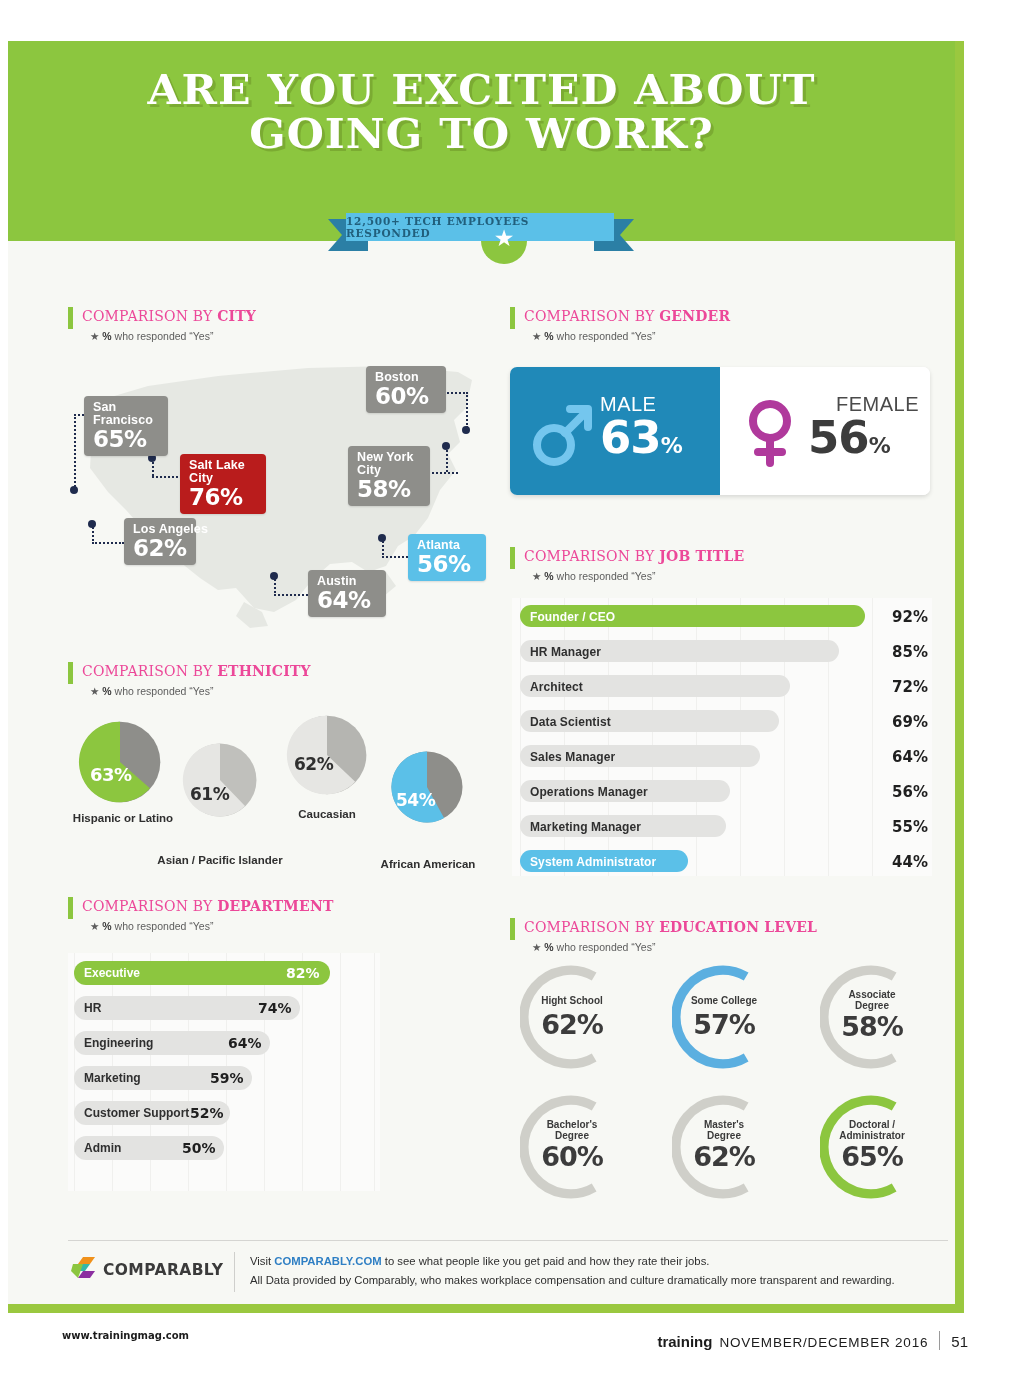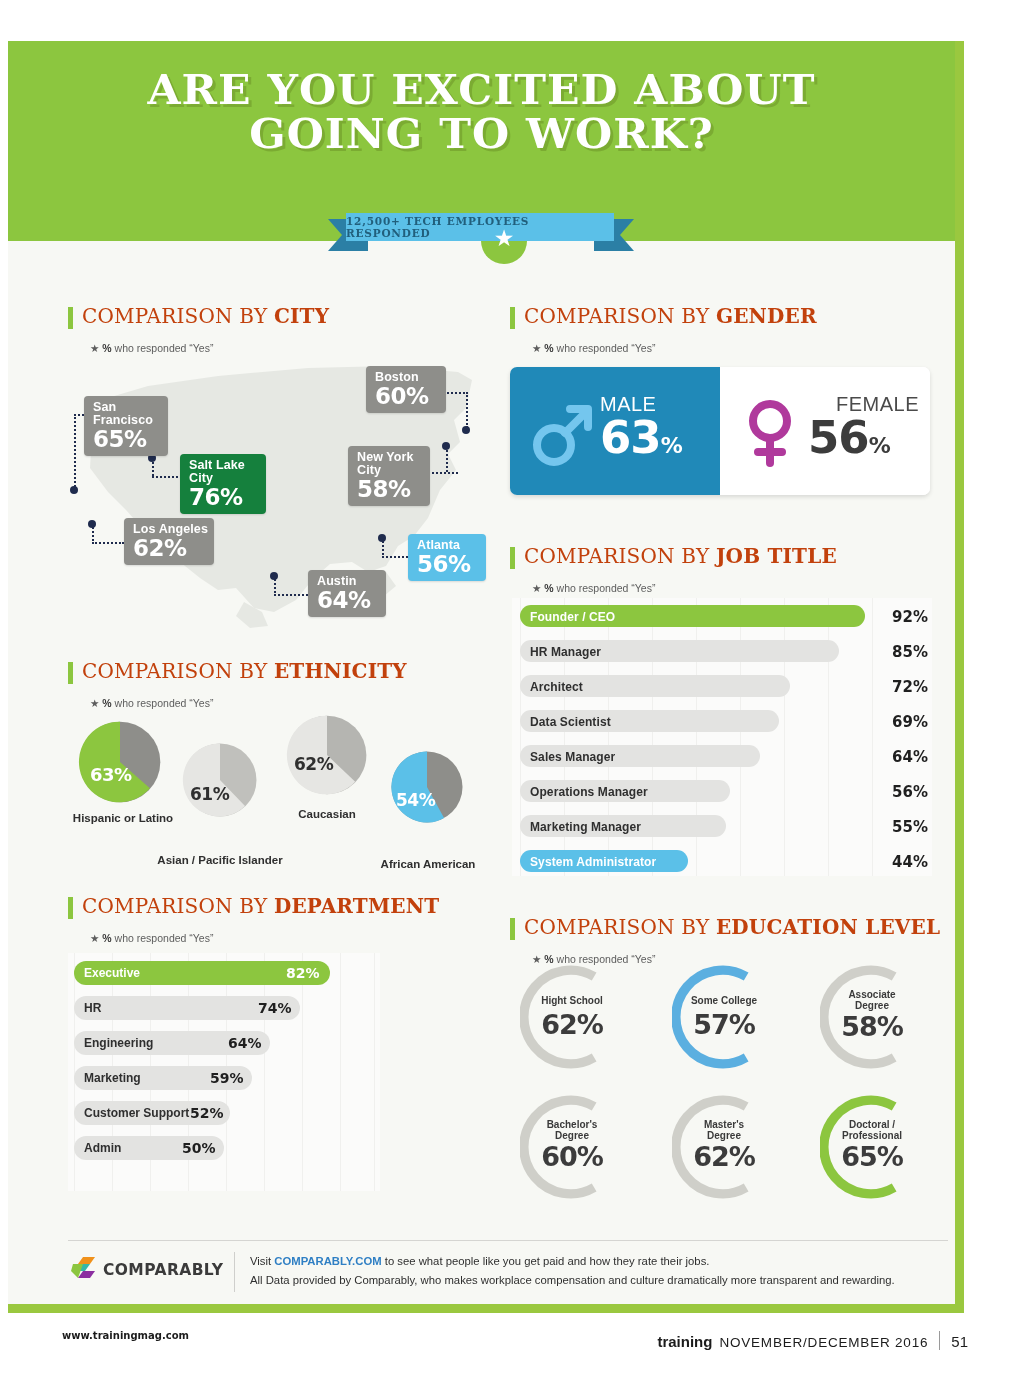--- a/index.html
+++ b/index.html
@@ -130,31 +130,31 @@
   .sec-head { position: absolute; }
   .sec-bar {
     position: absolute;
     left: 0; top: 2px;
     width: 5px; height: 22px;
     background: #8cc63f;
   }
   .sec-title {
     margin-left: 14px;
     font-family: "DejaVu Serif", serif;
-    font-size: 20px;
+    font-size: 14px;
     line-height: 22px;
-    color: #c2410c;
+    color: #ec4899;
     letter-spacing: 0.2px;
     white-space: nowrap;
   }
   .sec-title b { font-weight: bold; }
   .sec-title span.light { font-weight: normal; }
   .sec-sub {
     margin-left: 22px;
-    margin-top: 15px;
+    margin-top: 3px;
     font-size: 10.5px;
     color: #5d5d5d;
     white-space: nowrap;
   }
   .sec-sub b { color: #3a3a3a; }
 
   
   #map-area {
     position: absolute;
     left: 68px; top: 350px;
@@ -177,21 +177,21 @@
     white-space: nowrap;
   }
   .tag .cval {
     font-family: "DejaVu Sans", sans-serif;
     font-size: 23px;
     font-weight: bold;
     line-height: 25px;
     letter-spacing: -0.5px;
   }
   .tag.gray  { background: #8e8e8a; }
-  .tag.green { background: #15803d; }
+  .tag.green { background: #b91c1c; }
   .tag.blue  { background: #5bc0e8; }
 
   .pin {
     position: absolute;
     width: 8px; height: 8px;
     border-radius: 50%;
     background: #1f2b4d;
   }
   .dline {
     position: absolute;
@@ -532,21 +532,21 @@
       <div class="cname">Boston</div>
       <div class="cval">60%</div>
     </div>
 
     <div class="tag gray" style="left:280px; top:96px; width:82px;">
       <div class="cname">New York</div>
       <div class="cname">City</div>
       <div class="cval">58%</div>
     </div>
 
-    <div class="tag gray" style="left:56px; top:168px; width:90px;">
+    <div class="tag gray" style="left:56px; top:168px; width:72px;">
       <div class="cname">Los Angeles</div>
       <div class="cval">62%</div>
     </div>
 
     <div class="tag gray" style="left:240px; top:220px; width:78px;">
       <div class="cname">Austin</div>
       <div class="cval">64%</div>
     </div>
 
     <div class="tag blue" style="left:340px; top:184px; width:78px;">
@@ -799,21 +799,21 @@
       </div>
       <div class="donut-val" style="left:0; top:46px;">62%</div>
     </div>
 
     <div class="donut" style="left:308px; top:130px;">
       <svg width="104" height="104" viewBox="0 0 100 100">
         <path d="M71.3,88.9 A45,45 0 1,1 71.3,11.1" fill="none" stroke="#8cc63f" stroke-width="9" stroke-linecap="butt"></path>
       </svg>
       <div class="donut-label" style="left:0; top:24px;">
         <span>Doctoral  /</span><br>
-        <span>Professional</span>
+        <span>Administrator</span>
       </div>
       <div class="donut-val" style="left:0; top:46px;">65%</div>
     </div>
   </div>
 
   <div id="credit-rule"></div>
 
   <svg id="logo-mark" viewBox="0 0 30 30">
     <path d="M15,2 L27,2 L22,9 L10,9 Z" fill="#f0911a"></path>
     <path d="M10,9 L22,9 L17,16 L5,16 Z" fill="#35b6a8"></path>

